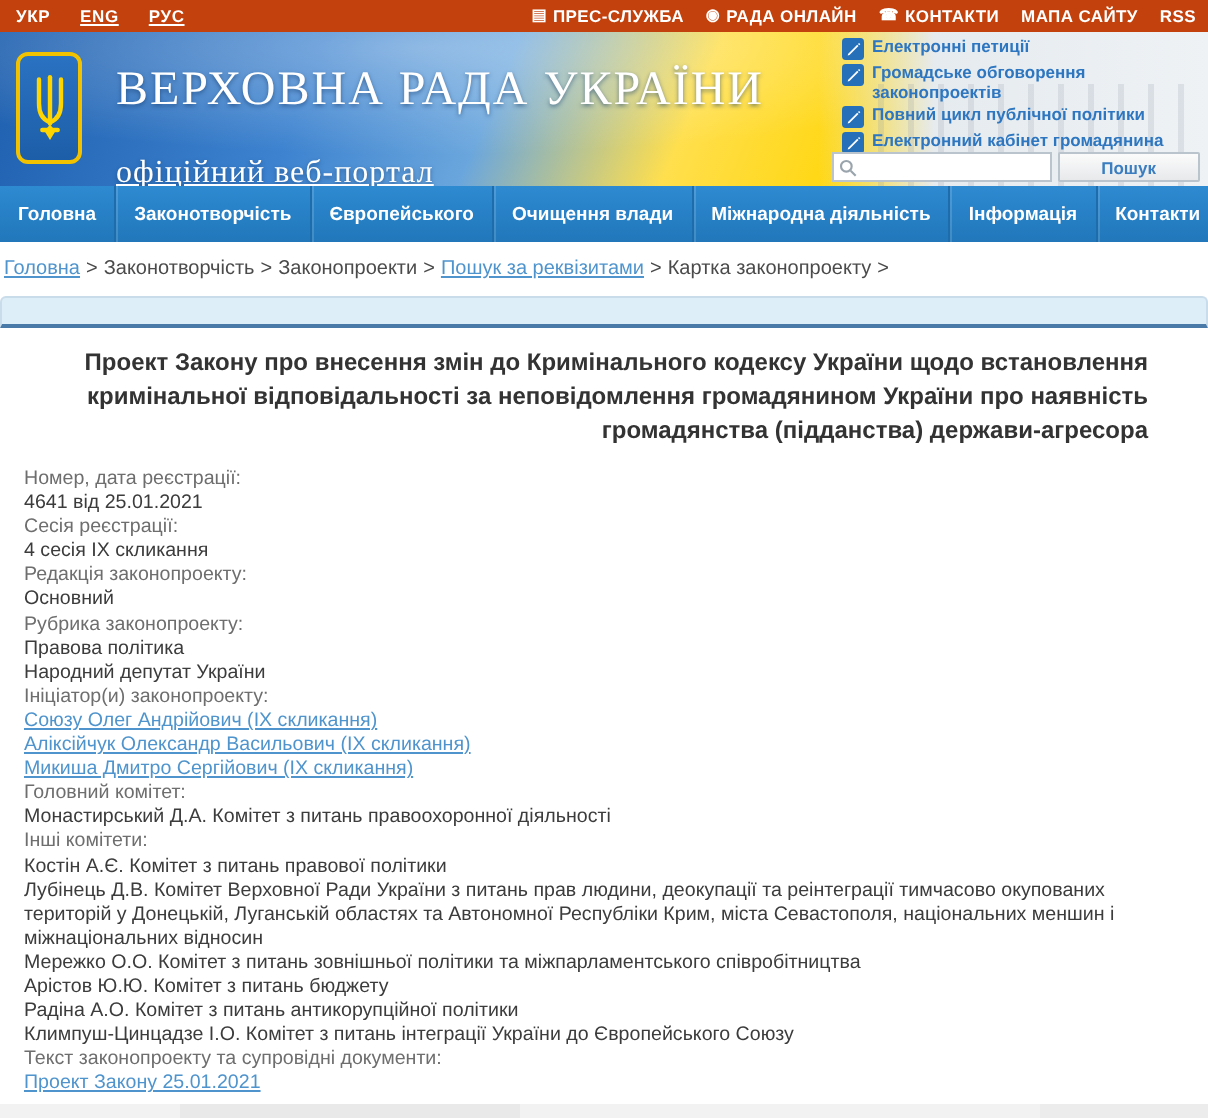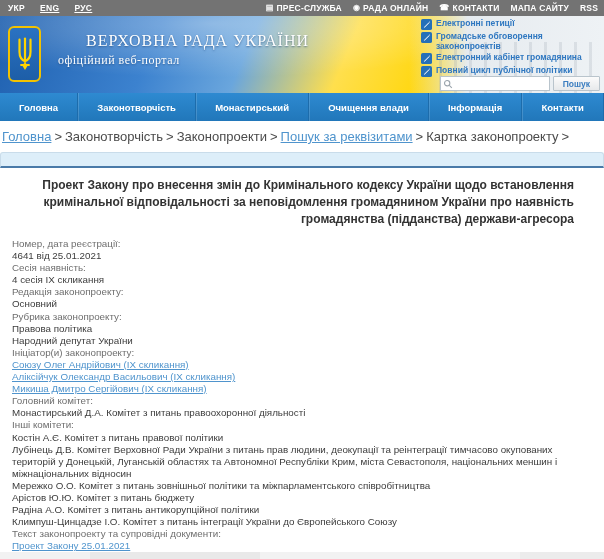--- a/index.html
+++ b/index.html
@@ -1,50 +1,50 @@
 <!DOCTYPE html>
 <html><head>
 <meta charset="utf-8">
 <style>
   html,body{margin:0;padding:0;background:#fff;}
   body{width:604px;height:559px;overflow:hidden;font-family:"Liberation Sans",sans-serif;position:relative;}
 
   
-  .topbar{height:16px;background:#737373;display:flex;justify-content:space-between;align-items:center;padding:0 6px 0 8px;box-sizing:border-box;}
+  .topbar{height:16px;background:#c2410c;display:flex;justify-content:space-between;align-items:center;padding:0 6px 0 8px;box-sizing:border-box;}
   .langs{display:flex;gap:15px;}
   .lang{color:#fff;font-size:8.5px;font-weight:bold;text-decoration:underline;cursor:pointer;letter-spacing:.3px;}
   .lang.active{text-decoration:none;}
   .toplinks{display:flex;gap:11px;align-items:center;}
   .toplink{color:#fff;font-size:8.5px;font-weight:bold;text-decoration:none;cursor:pointer;display:flex;align-items:center;gap:3px;letter-spacing:.2px;}
   .toplink .ti{font-size:8px;line-height:8px;}
 
   
   .banner{position:relative;height:77px;overflow:hidden;background:linear-gradient(113deg,#1e5fae 0%,#3c82cf 26%,#6aa6dd 41%,#ffdf4d 57%,#ffd500 74%,#f3c400 100%);}
   .banner .sheen{position:absolute;inset:0;background:radial-gradient(ellipse at 35% 10%,rgba(255,255,255,.35),rgba(255,255,255,0) 55%);pointer-events:none;}
   .building{position:absolute;top:0;right:0;bottom:0;width:195px;background:linear-gradient(90deg,rgba(236,240,244,0) 0%,#e6ebef 30%,#eef2f5 100%);}
   .building:after{content:"";position:absolute;left:30px;right:0;top:26px;bottom:0;background:repeating-linear-gradient(90deg,rgba(150,160,172,.28) 0 3px,rgba(230,235,240,0) 3px 15px);opacity:.8;}
   .emblem{position:absolute;left:8px;top:10px;width:33px;height:56px;background:linear-gradient(#2a72c2,#1d5ea8);border:2px solid #f2c200;border-radius:6px;display:flex;align-items:center;justify-content:center;box-sizing:border-box;}
   .banner-titles{position:absolute;left:58px;top:16px;color:#fff;}
-  .banner-title{font-family:"Liberation Serif",serif;font-size:16px;letter-spacing:1px;text-shadow:0 1px 2px rgba(20,60,110,.6);white-space:nowrap;margin-left:28px;}
-  .banner-subtitle{font-family:"Liberation Serif",serif;font-size:12px;margin-top:3px;letter-spacing:.5px;text-shadow:0 1px 2px rgba(20,60,110,.6);}
+  .banner-title{font-family:"Liberation Serif",serif;font-size:24px;letter-spacing:1px;text-shadow:0 1px 2px rgba(20,60,110,.6);white-space:nowrap;}
+  .banner-subtitle{font-family:"Liberation Serif",serif;font-size:16px;margin-top:19px;letter-spacing:.5px;text-shadow:0 1px 2px rgba(20,60,110,.6);text-decoration:underline;}
   .quick-links{position:absolute;right:5px;top:3px;width:178px;display:flex;flex-direction:column;gap:2px;}
   .quick-link{display:flex;align-items:flex-start;gap:4px;color:#2e77c0;font-size:8.5px;font-weight:bold;text-decoration:none;cursor:pointer;line-height:9.5px;}
   .quick-link svg{flex:0 0 auto;margin-top:0;}
   .search{position:absolute;right:4px;bottom:2px;display:flex;align-items:center;gap:3px;}
   .search-box{display:flex;align-items:center;background:#fff;border:1px solid #b9c4cc;width:104px;height:13px;padding:0 2px;}
   .search-box input{border:none;outline:none;flex:1;font-size:8.5px;height:11px;min-width:0;padding:0;background:transparent;}
-  .search-btn{height:15px;padding:0 9px;background:linear-gradient(#fbfbfb,#e7e9eb);border:1px solid #b9c4cc;color:#3a7dc0;font-size:8.5px;font-weight:bold;cursor:pointer;border-radius:1px;}
+  .search-btn{height:15px;padding:0 21px;background:linear-gradient(#fbfbfb,#e7e9eb);border:1px solid #b9c4cc;color:#3a7dc0;font-size:8.5px;font-weight:bold;cursor:pointer;border-radius:1px;}
 
   
   .mainnav{height:28px;background:linear-gradient(#2e8ad1,#2177ba);display:flex;align-items:stretch;}
   .nav-item{display:flex;align-items:center;padding:0 9px;color:#fff;font-size:9.5px;font-weight:bold;text-decoration:none;cursor:pointer;border-right:1px solid #1d6cab;box-shadow:inset 1px 0 0 rgba(255,255,255,.15);white-space:nowrap;flex:1 1 auto;justify-content:center;}
   .nav-item:first-child{box-shadow:none;}
 
   
-  .breadcrumb{margin:8px 0 0 2px;font-size:13px;color:#4b4b4b;}
+  .breadcrumb{margin:8px 0 0 2px;font-size:10px;color:#4b4b4b;}
   .crumb{color:#4b4b4b;text-decoration:none;}
   a.crumb{color:#4f94cd;text-decoration:underline;cursor:pointer;}
   .crumb-sep{color:#4b4b4b;margin:0 3px;}
 
   
   .card-strip{margin-top:8px;height:13px;background:#ddeef9;border:1px solid #c9dcea;border-bottom:2px solid #4a7aa8;border-radius:3px 3px 0 0;}
   .bill-title{font-size:12px;font-weight:bold;color:#333;text-align:right;line-height:17px;margin:9px 30px 7px;}
   .bill-fields{padding:3px 8px 0 12px;font-size:9.8px;line-height:12.1px;}
   .f-label{color:#6e6e6e;}
   .f-value{color:#3c3c3c;}
@@ -107,62 +107,63 @@
           <path d="M8.7 3.3 9.4 4 10 3.4 9.3 2.7Z" fill="#fff"></path>
         </svg>
         <span>Громадське обговорення законопроектів</span>
       </a>
       <a class="quick-link">
         <svg width="11" height="11" viewBox="0 0 12 12">
           <rect width="12" height="12" rx="2" fill="#2570b8"></rect>
           <path d="M3.4 8.6 3.1 9.6 4.1 9.3 9 4.4 8.3 3.7Z" fill="#fff"></path>
           <path d="M8.7 3.3 9.4 4 10 3.4 9.3 2.7Z" fill="#fff"></path>
         </svg>
-        <span>Електронний кабінет громадянина</span>
+        <span>Повний цикл публічної політики</span>
       </a>
       <a class="quick-link">
         <svg width="11" height="11" viewBox="0 0 12 12">
           <rect width="12" height="12" rx="2" fill="#2570b8"></rect>
           <path d="M3.4 8.6 3.1 9.6 4.1 9.3 9 4.4 8.3 3.7Z" fill="#fff"></path>
           <path d="M8.7 3.3 9.4 4 10 3.4 9.3 2.7Z" fill="#fff"></path>
         </svg>
-        <span>Повний цикл публічної політики</span>
+        <span>Електронний кабінет громадянина</span>
       </a>
     </div>
   <div class="search">
     <div class="search-box">
       <svg width="10" height="10" viewBox="0 0 12 12">
         <circle cx="5" cy="5" r="3.2" fill="none" stroke="#9aa4ac" stroke-width="1.3"></circle>
         <line x1="7.6" y1="7.6" x2="10.6" y2="10.6" stroke="#9aa4ac" stroke-width="1.3"></line>
       </svg>
       <input value="" style="">
     </div>
     <button class="search-btn">Пошук</button>
   </div>
 </div>
 
 <nav class="mainnav">
     <a class="nav-item">Головна</a>
     <a class="nav-item">Законотворчість</a>
-    <a class="nav-item">Монастирський</a>
+    <a class="nav-item">Європейського</a>
     <a class="nav-item">Очищення влади</a>
+    <a class="nav-item">Міжнародна діяльність</a>
     <a class="nav-item">Інформація</a>
     <a class="nav-item">Контакти</a>
   </nav>
 
 <div class="breadcrumb"><a class="crumb">Головна</a><span class="crumb-sep">&gt;</span><span class="crumb">Законотворчість</span><span class="crumb-sep">&gt;</span><span class="crumb">Законопроекти</span><span class="crumb-sep">&gt;</span><a class="crumb">Пошук за реквізитами</a><span class="crumb-sep">&gt;</span><span class="crumb">Картка законопроекту</span><span class="crumb-sep">&gt;</span></div>
 
 <div class="card-strip"></div>
 
 <h1 class="bill-title">Проект Закону про внесення змін до Кримінального кодексу України щодо встановлення кримінальної відповідальності за неповідомлення громадянином України про наявність громадянства (підданства) держави-агресора</h1>
 
 <div class="bill-fields">
     <div class="f-label">Номер, дата реєстрації:</div>
     <div class="f-value">4641 від 25.01.2021</div>
-    <div class="f-label">Сесія наявність:</div>
+    <div class="f-label">Сесія реєстрації:</div>
     <div class="f-value">4 сесія IX скликання</div>
     <div class="f-label">Редакція законопроекту:</div>
     <div class="f-value">Основний</div>
     <div class="f-label">Рубрика законопроекту:</div>
     <div class="f-value">Правова політика</div>
     <div class="f-value">Народний депутат України</div>
     <div class="f-label">Ініціатор(и) законопроекту:</div>
     <a class="f-link">Союзу Олег Андрійович (IX скликання)</a>
     <a class="f-link">Аліксійчук Олександр Васильович (IX скликання)</a>
     <a class="f-link">Микиша Дмитро Сергійович (IX скликання)</a>

